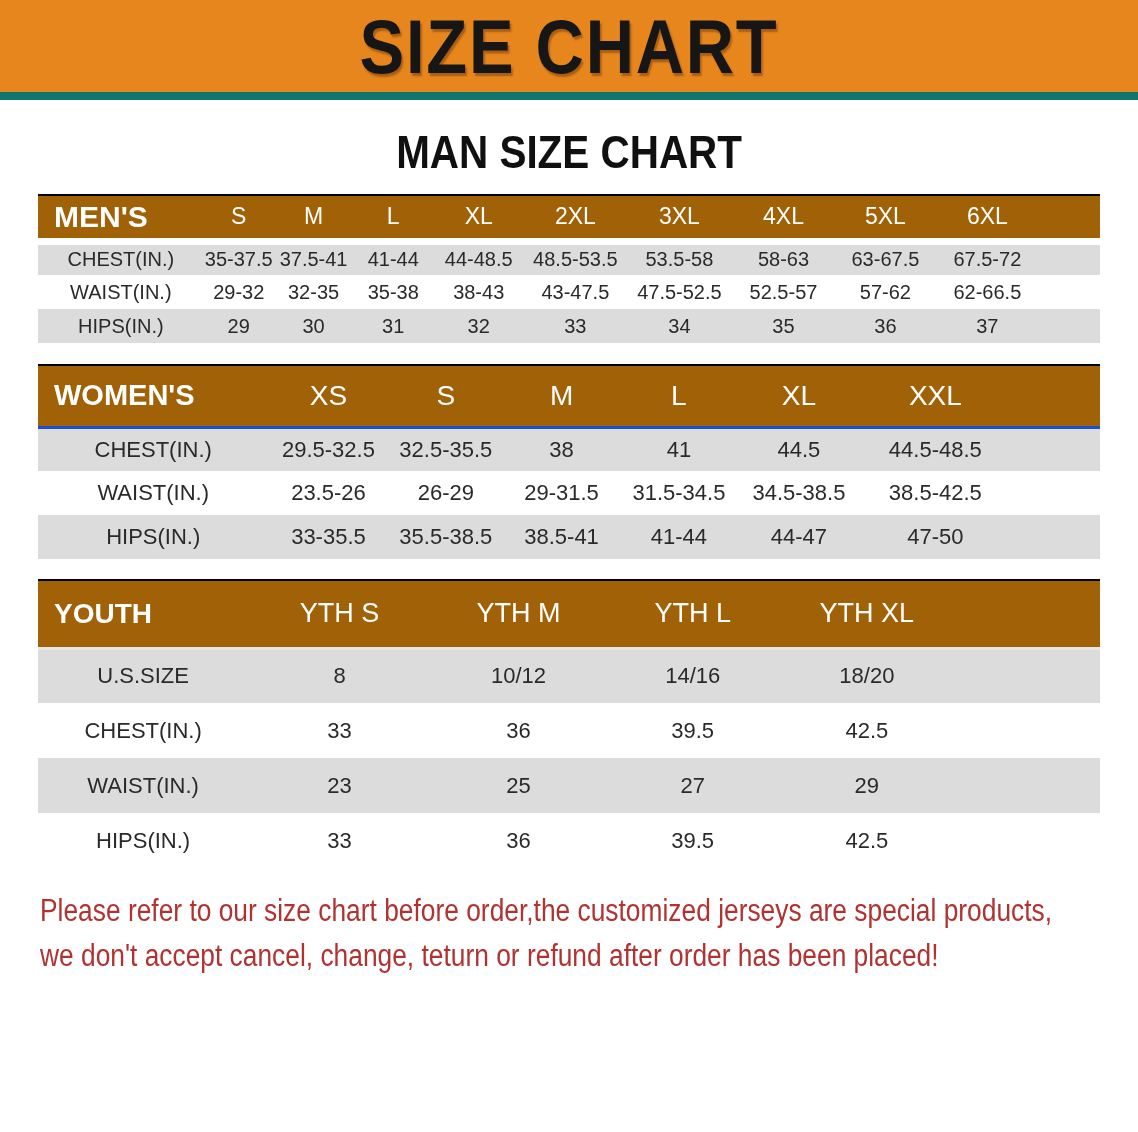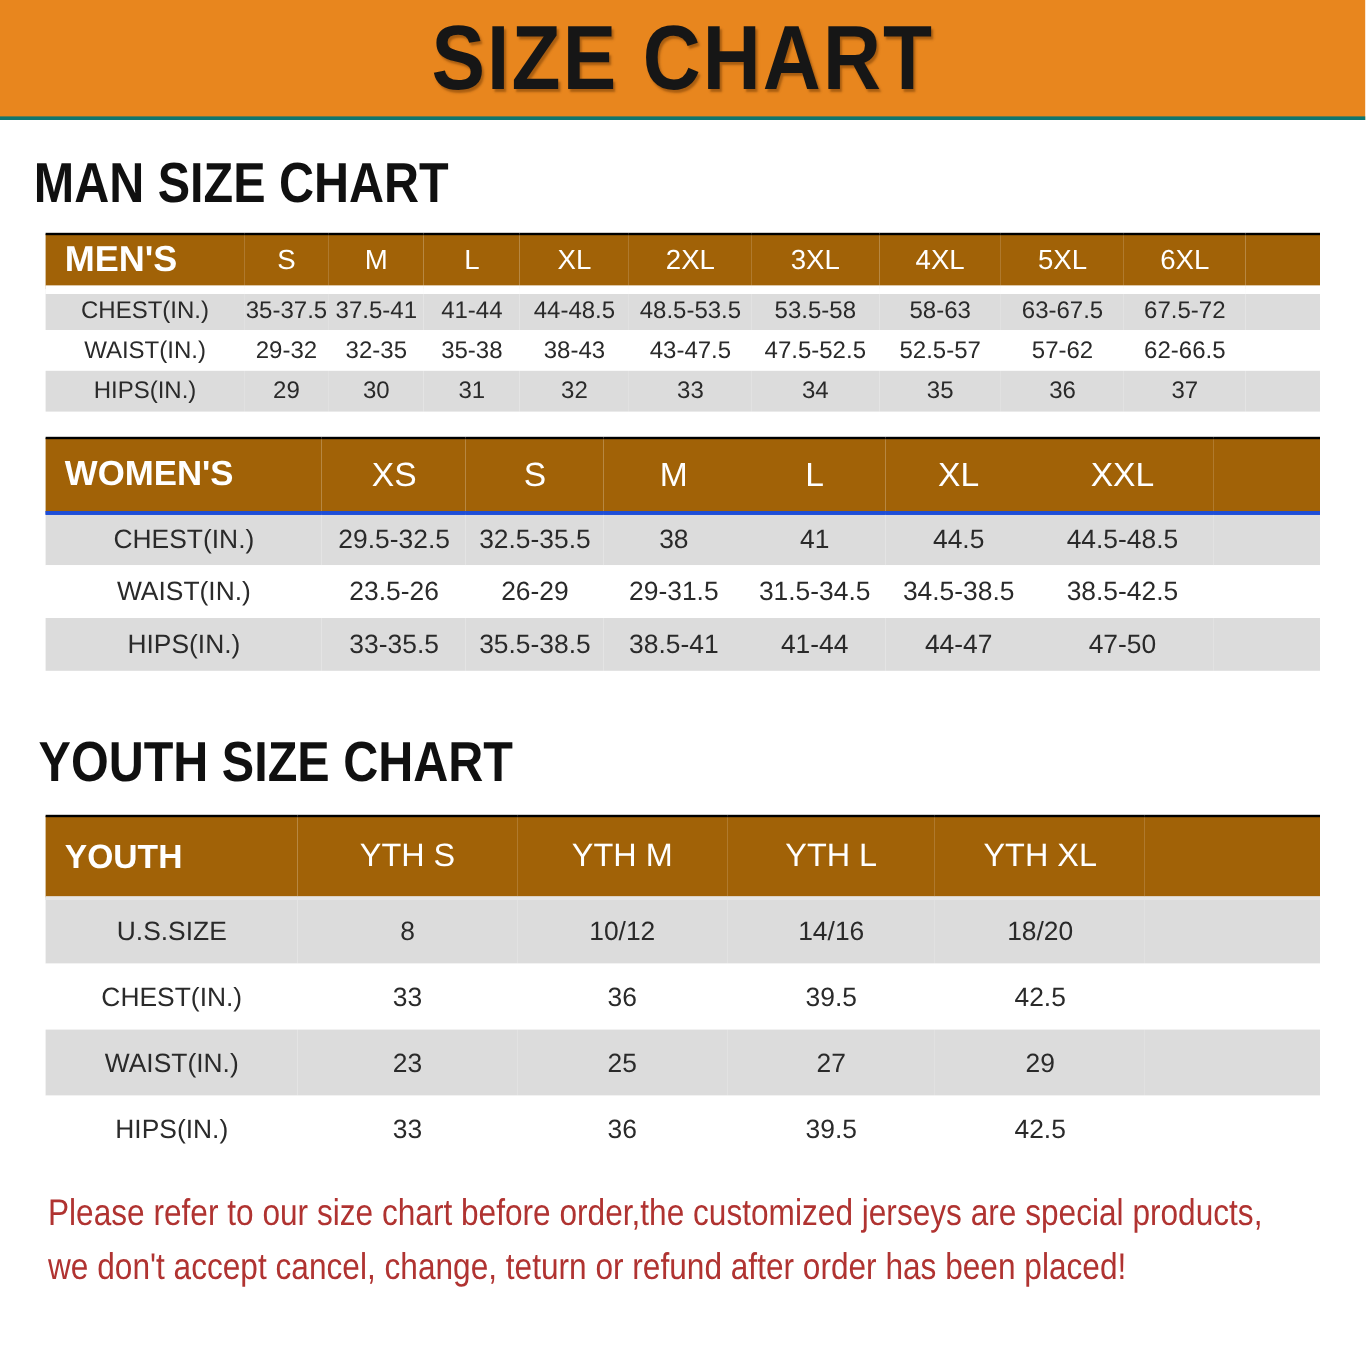--- a/index.html
+++ b/index.html
@@ -13,34 +13,34 @@
     overflow: hidden;
     font-family: "Liberation Sans", sans-serif;
   }
   
   .banner {
     height: 100px;
     background: #E8861E;
     display: flex;
     align-items: center;
     justify-content: center;
-    border-bottom: 3px solid #0f766e;
+    border-bottom: 8px solid #0f766e;
   }
   .banner-title {
     display: inline-block;
     font-size: 76px;
     font-weight: 700;
     color: #161616;
     letter-spacing: 2px;
     transform: scaleX(0.88);
     white-space: nowrap;
     text-shadow: 2px 3px 2px rgba(90,45,0,0.45);
   }
   
-  .section-heading { }
+  .section-heading { text-align: center; }
   .section-heading > span {
     display: inline-block;
     font-size: 47px;
     font-weight: 700;
     color: #101010;
     transform: scaleX(0.86);
     white-space: nowrap;
   }
   .heading-man   { margin-top: 24px; height: 52px; }
   .heading-women { margin-top: 34px; height: 52px; }
@@ -237,23 +237,20 @@
           <td>35.5-38.5</td>
           <td>38.5-41</td>
           <td>41-44</td>
           <td>44-47</td>
           <td>47-50</td>
           <td></td>
         </tr>
       </tbody>
     </table>
 
-  <div class="section-heading heading-youth">
-    <span>YOUTH SIZE CHART</span>
-  </div>
 
   <table class="size-table tbl-youth">
       <colgroup>
         <col style="width: 19.8%;">
         <col style="width: 17.2%;">
         <col style="width: 16.5%;">
         <col style="width: 16.3%;">
         <col style="width: 16.5%;">
         <col style="width: 13.7%;">
       </colgroup>

